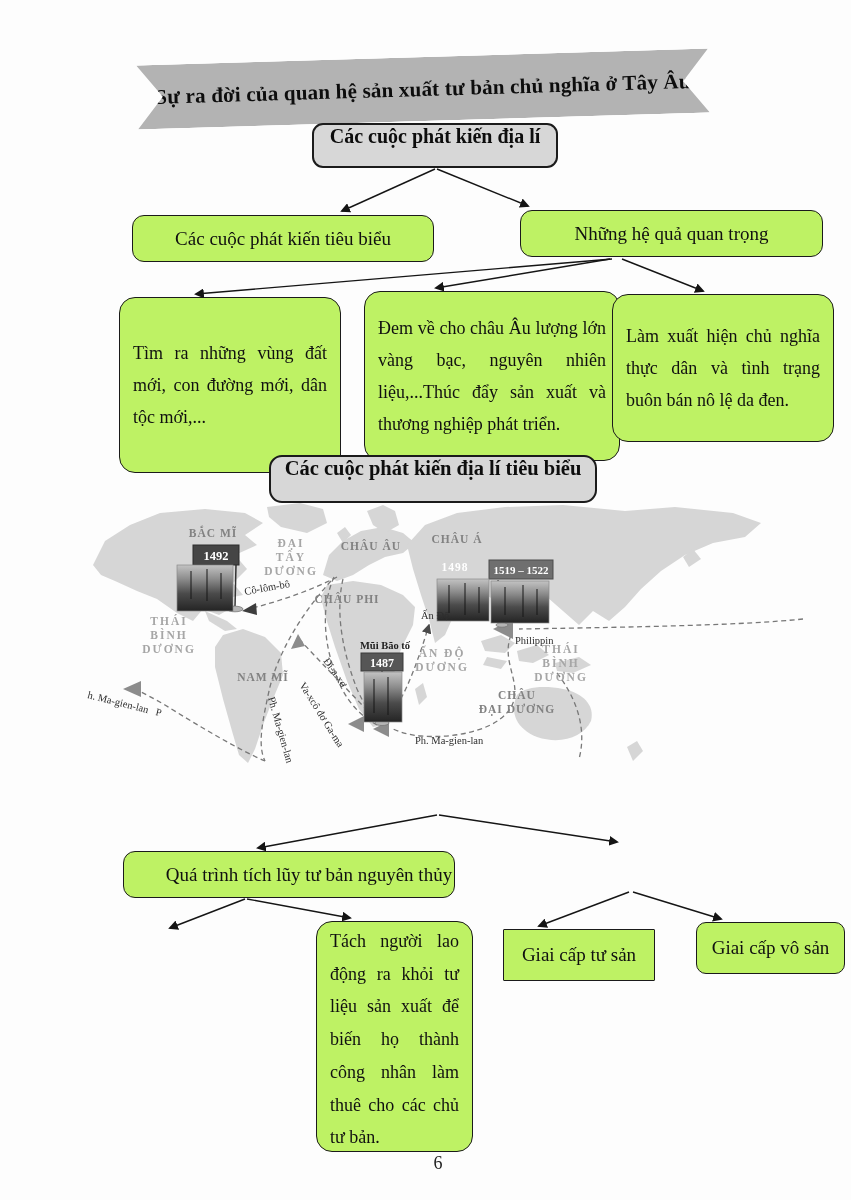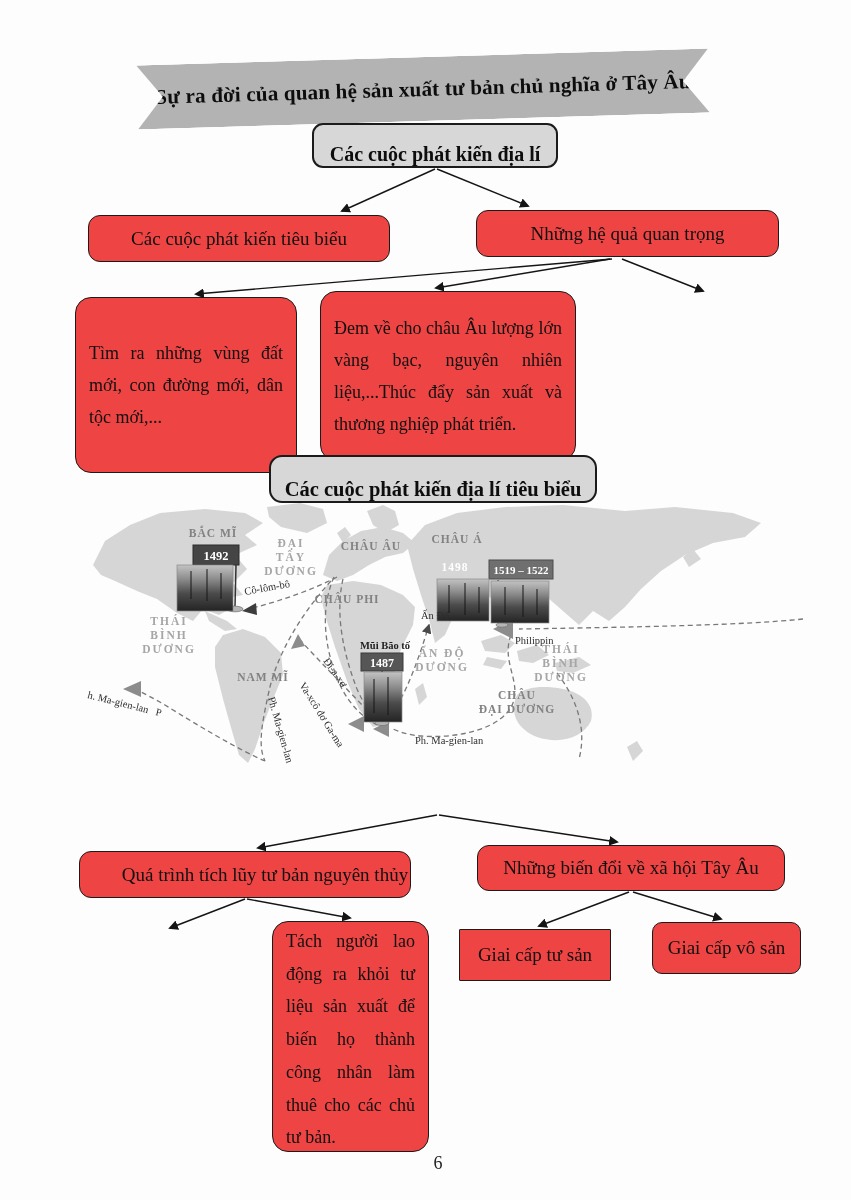--- a/index.html
+++ b/index.html
@@ -14,28 +14,28 @@
     left:137px;top:57px;width:572px;height:64px;
     background:#b3b3b3;
     clip-path:polygon(0 0,100% 0,95.5% 50%,100% 100%,0 100%,4.5% 50%);
     transform:rotate(-1.7deg);
     display:flex;align-items:center;justify-content:center;
     font-weight:bold;font-size:21px;letter-spacing:.2px;color:#0d0d0d;
   }
   
   .node{
     background:#d7d7d7;border:2px solid #1b1b1b;border-radius:11px;
-    display:flex;align-items:flex-end;justify-content:center;
+    display:flex;align-items:flex-start;justify-content:center;
     font-weight:bold;font-size:20px;color:#0d0d0d;text-align:center;
   }
   
   .box{
-    background:#ef4444;border:1.6px solid #1b1b1b;border-radius:12px;
+    background:#bef264;border:1.6px solid #1b1b1b;border-radius:12px;
     display:flex;align-items:center;justify-content:center;
-    font-size:19px;text-align:center;color:#101010;
+    font-size:19px;text-align:center;color:#101010;margin-left:44px;
   }
   .content{
     border-radius:16px;font-size:18px;text-align:justify;
     padding:10px 13px;line-height:1.78;justify-content:flex-start;
   }
   .content > span{width:100%;}
   .vcenter{align-items:center;}
   .connectors{position:absolute;left:0;top:0;pointer-events:none;}
   .map text{font-family:"Liberation Serif","DejaVu Serif",serif;}
   .pagenum{left:423px;top:1153px;width:30px;text-align:center;font-size:18px;color:#222;}
@@ -58,20 +58,23 @@
   </div>
   <div class="abs box" style="left:476px;top:210px;width:303px;height:47px;">
     <span>Những hệ quả quan trọng</span>
   </div>
 
   <div class="abs box content vcenter" style="left:75px;top:297px;width:222px;height:176px;">
     <span>Tìm ra những vùng đất mới, con đường mới, dân tộc mới,...</span>
   </div>
   <div class="abs box content" style="left:320px;top:291px;width:256px;height:170px;">
     <span>Đem về cho châu Âu lượng lớn vàng bạc, nguyên nhiên liệu,...Thúc đẩy sản xuất và thương nghiệp phát triển.</span>
+  </div>
+  <div class="abs box content vcenter" style="left:568px;top:294px;width:222px;height:148px;">
+    <span>Làm xuất hiện chủ nghĩa thực dân và tình trạng buôn bán nô lệ da đen.</span>
   </div>
 
   <div class="abs node" style="left:269px;top:455px;width:328px;height:48px;border-radius:13px;font-size:20.5px;">
     <span>Các cuộc phát kiến địa lí tiêu biểu</span>
   </div>
 
   <svg class="abs map" style="left:85px;top:503px;" width="720" height="262" viewBox="0 0 720 262">
     <defs>
       <linearGradient id="gPhoto" x1="0" y1="0" x2="0" y2="1">
         <stop offset="0" stop-color="#c3c3c3"></stop>
@@ -203,23 +206,20 @@
       <text x="70,0" y="212" transform="rotate(14 70 212)">Ph. Ma-gien-lan</text>
       <text x="183" y="195" transform="rotate(74 183 195)">Ph. Ma-gien-lan</text>
       <text x="330" y="241">Ph. Ma-gien-lan</text>
     </g>
   </svg>
 
 
   <div class="abs box" style="left:79px;top:851px;width:332px;height:47px;padding-left:40px;">
     <span>Quá trình tích lũy tư bản nguyên thủy</span>
   </div>
-  <div class="abs box" style="left:477px;top:845px;width:308px;height:46px;">
-    <span>Những biến đổi về xã hội Tây Âu</span>
-  </div>
 
   <div class="abs box content" style="left:272px;top:921px;width:157px;height:231px;line-height:1.82;padding-top:16px;">
     <span>Tách người lao động ra khỏi tư liệu sản xuất để biến họ thành công nhân làm thuê cho các chủ tư bản.</span>
   </div>
   <div class="abs box" style="left:459px;top:929px;width:152px;height:52px;border-radius:1px;">
     <span>Giai cấp tư sản</span>
   </div>
   <div class="abs box" style="left:652px;top:922px;width:149px;height:52px;border-radius:10px;">
     <span>Giai cấp vô sản</span>
   </div>

